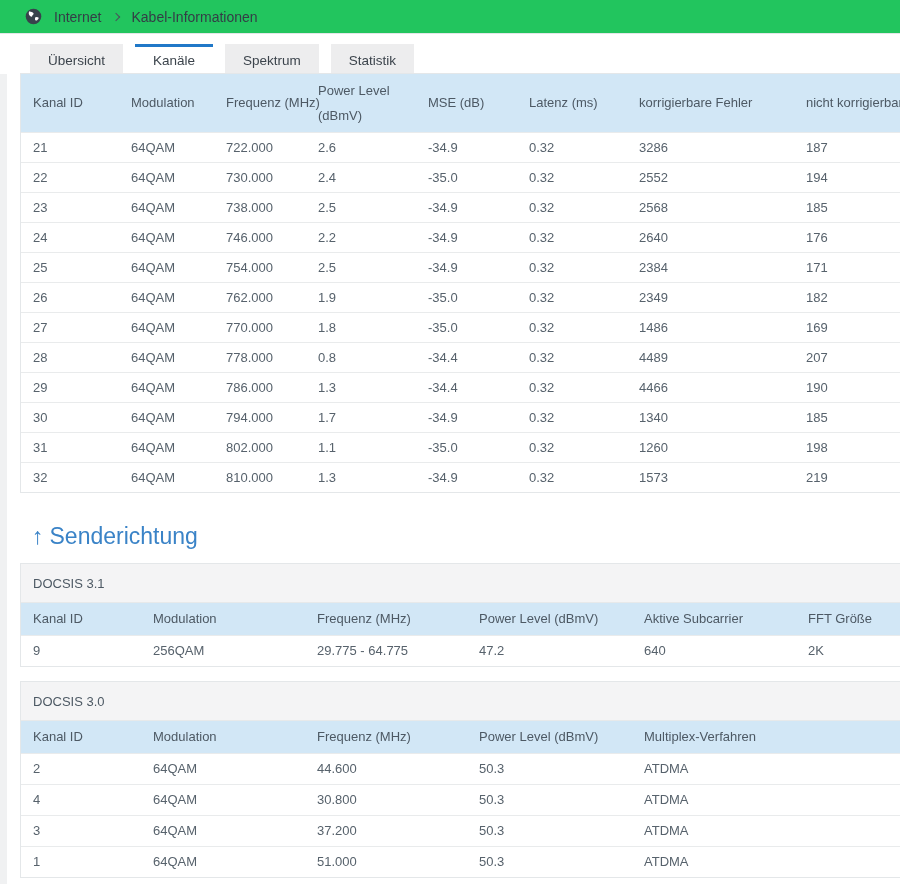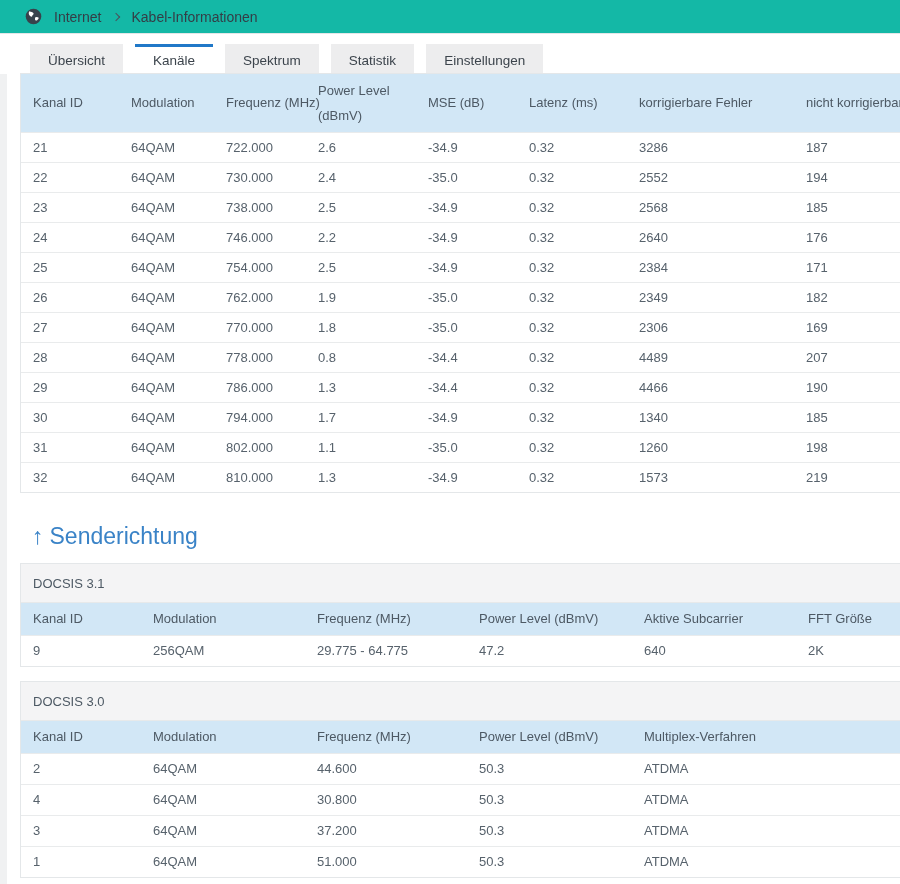--- a/index.html
+++ b/index.html
@@ -12,21 +12,21 @@
     --border:#e4e7e9;
     --rowline:#e9ebec;
   }
   *{margin:0;padding:0;box-sizing:border-box;}
   html,body{width:900px;height:884px;overflow:hidden;background:#fff;
     font-family:"Liberation Sans","DejaVu Sans",sans-serif;}
   
   .gutter{position:absolute;left:0;top:74px;width:7px;height:810px;background:#f0f1f2;}
   
   .breadcrumb{height:34px;border-bottom:1px solid #e3e6e8;display:flex;align-items:center;
-    padding-left:25px;font-size:14px;color:#343d46;background:#14b8a6;}
+    padding-left:25px;font-size:14px;color:#343d46;background:#22c55e;}
   .breadcrumb .globe{display:inline-flex;margin-right:12px;}
   .crumb{margin-right:12px;}
   .chev{width:6px;height:6px;border-top:1.6px solid #4a525a;border-right:1.6px solid #4a525a;
     transform:rotate(45deg);display:inline-block;margin-right:12px;margin-top:1px;}
   
   .tabbar{display:flex;margin:10px 0 0 30px;height:29px;}
   .tab{background:#ededee;border:none;border-top:3px solid transparent;height:29px;
     padding:0 18px;margin-right:12px;font-size:13.5px;color:#3c444c;cursor:pointer;
     font-family:inherit;}
   .tab.active{background:#fff;border-top:3px solid var(--accent);text-align:center;}
@@ -68,21 +68,20 @@
   <span class="crumb">Internet</span>
   <span class="chev"></span>
   <span class="crumb">Kabel-Informationen</span>
 </div>
 
 <div class="tabbar">
     <button class="tab">Übersicht</button>
     <button class="tab active">Kanäle</button>
     <button class="tab">Spektrum</button>
     <button class="tab">Statistik</button>
-    <button class="tab">Einstellungen</button>
   </div>
 
 <div class="content">
   <div class="ds-wrap">
     <table class="tbl-ds" id="ds-table">
         <colgroup>
           <col style="width: 98px;">
           <col style="width: 95px;">
           <col style="width: 92px;">
           <col style="width: 110px;">
@@ -164,21 +163,21 @@
             <td>2349</td>
             <td>182</td>
           </tr>
           <tr>
             <td>27</td>
             <td>64QAM</td>
             <td>770.000</td>
             <td>1.8</td>
             <td>-35.0</td>
             <td>0.32</td>
-            <td>2306</td>
+            <td>1486</td>
             <td>169</td>
           </tr>
           <tr>
             <td>28</td>
             <td>64QAM</td>
             <td>778.000</td>
             <td>0.8</td>
             <td>-34.4</td>
             <td>0.32</td>
             <td>4489</td>

